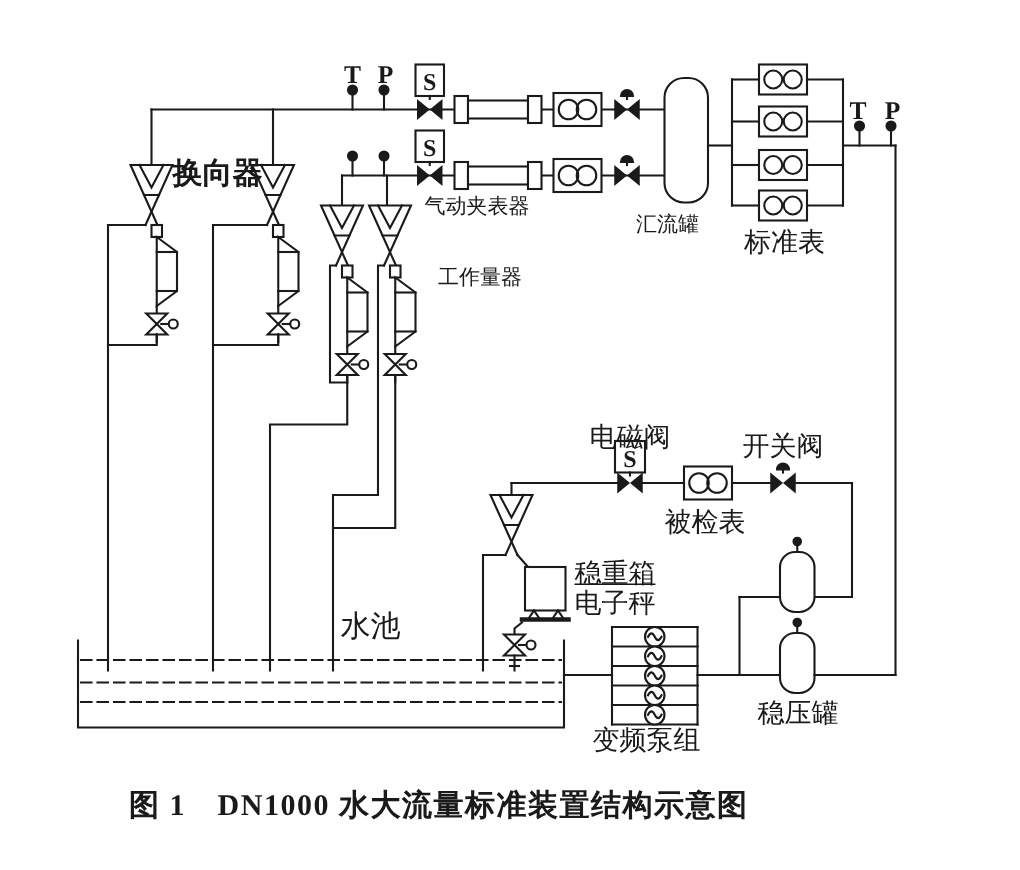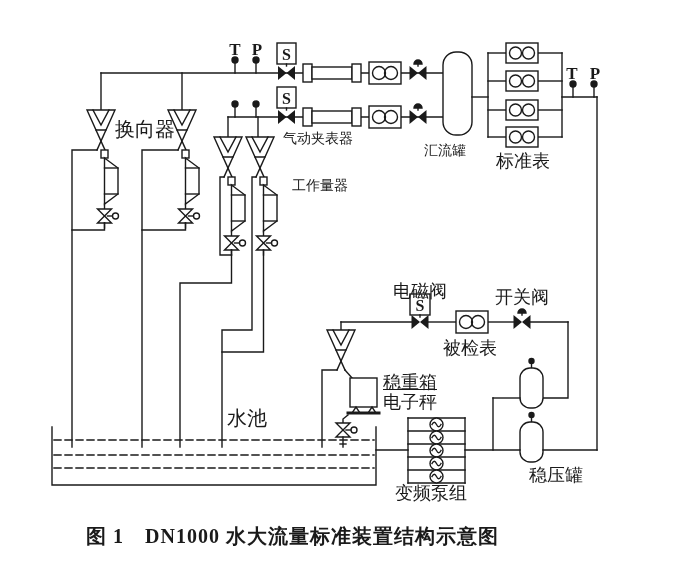--- a/index.html
+++ b/index.html
@@ -255,29 +255,29 @@
   <line x1="376" y1="450" x2="408" y2="450"></line>
 
   <g>
     <polyline points="52,427 52,485 376,485 376,427"></polyline>
     <line x1="54" y1="440" x2="374" y2="440" stroke-dasharray="7,4"></line>
     <line x1="54" y1="455" x2="374" y2="455" stroke-dasharray="7,4"></line>
     <line x1="54" y1="468" x2="374" y2="468" stroke-dasharray="7,4"></line>
   </g>
 </svg>
 
-<div class="lbl s20" style="left:115px;top:119px;">换向器</div>
+<div class="lbl s20" style="left:115px;top:106px;font-weight:bold;">换向器</div>
 <div class="lbl s19" style="left:283px;top:132px;">气动夹表器</div>
 <div class="lbl s19" style="left:292px;top:179px;">工作量器</div>
 <div class="lbl s19" style="left:424px;top:144px;">汇流罐</div>
 <div class="lbl s18" style="left:496px;top:152px;">标准表</div>
 <div class="lbl s18" style="left:393px;top:282px;">电磁阀</div>
 <div class="lbl s18" style="left:443px;top:339px;">被检表</div>
 <div class="lbl s18" style="left:495px;top:288px;">开关阀</div>
 <div class="lbl s18" style="left:383px;top:373px;text-decoration:underline;">稳重箱</div>
 <div class="lbl s18" style="left:383px;top:393px;">电子秤</div>
 <div class="lbl s20" style="left:227px;top:408px;">水池</div>
 <div class="lbl s18" style="left:395px;top:484px;text-align:right;">变频泵组</div>
-<div class="lbl s18" style="left:505px;top:466px;margin-left:24px;">稳压罐</div>
+<div class="lbl s18" style="left:505px;top:466px;">稳压罐</div>
 
 <div id="caption">图 1　DN1000 水大流量标准装置结构示意图</div>
 
 </div>
 
 </body></html>

